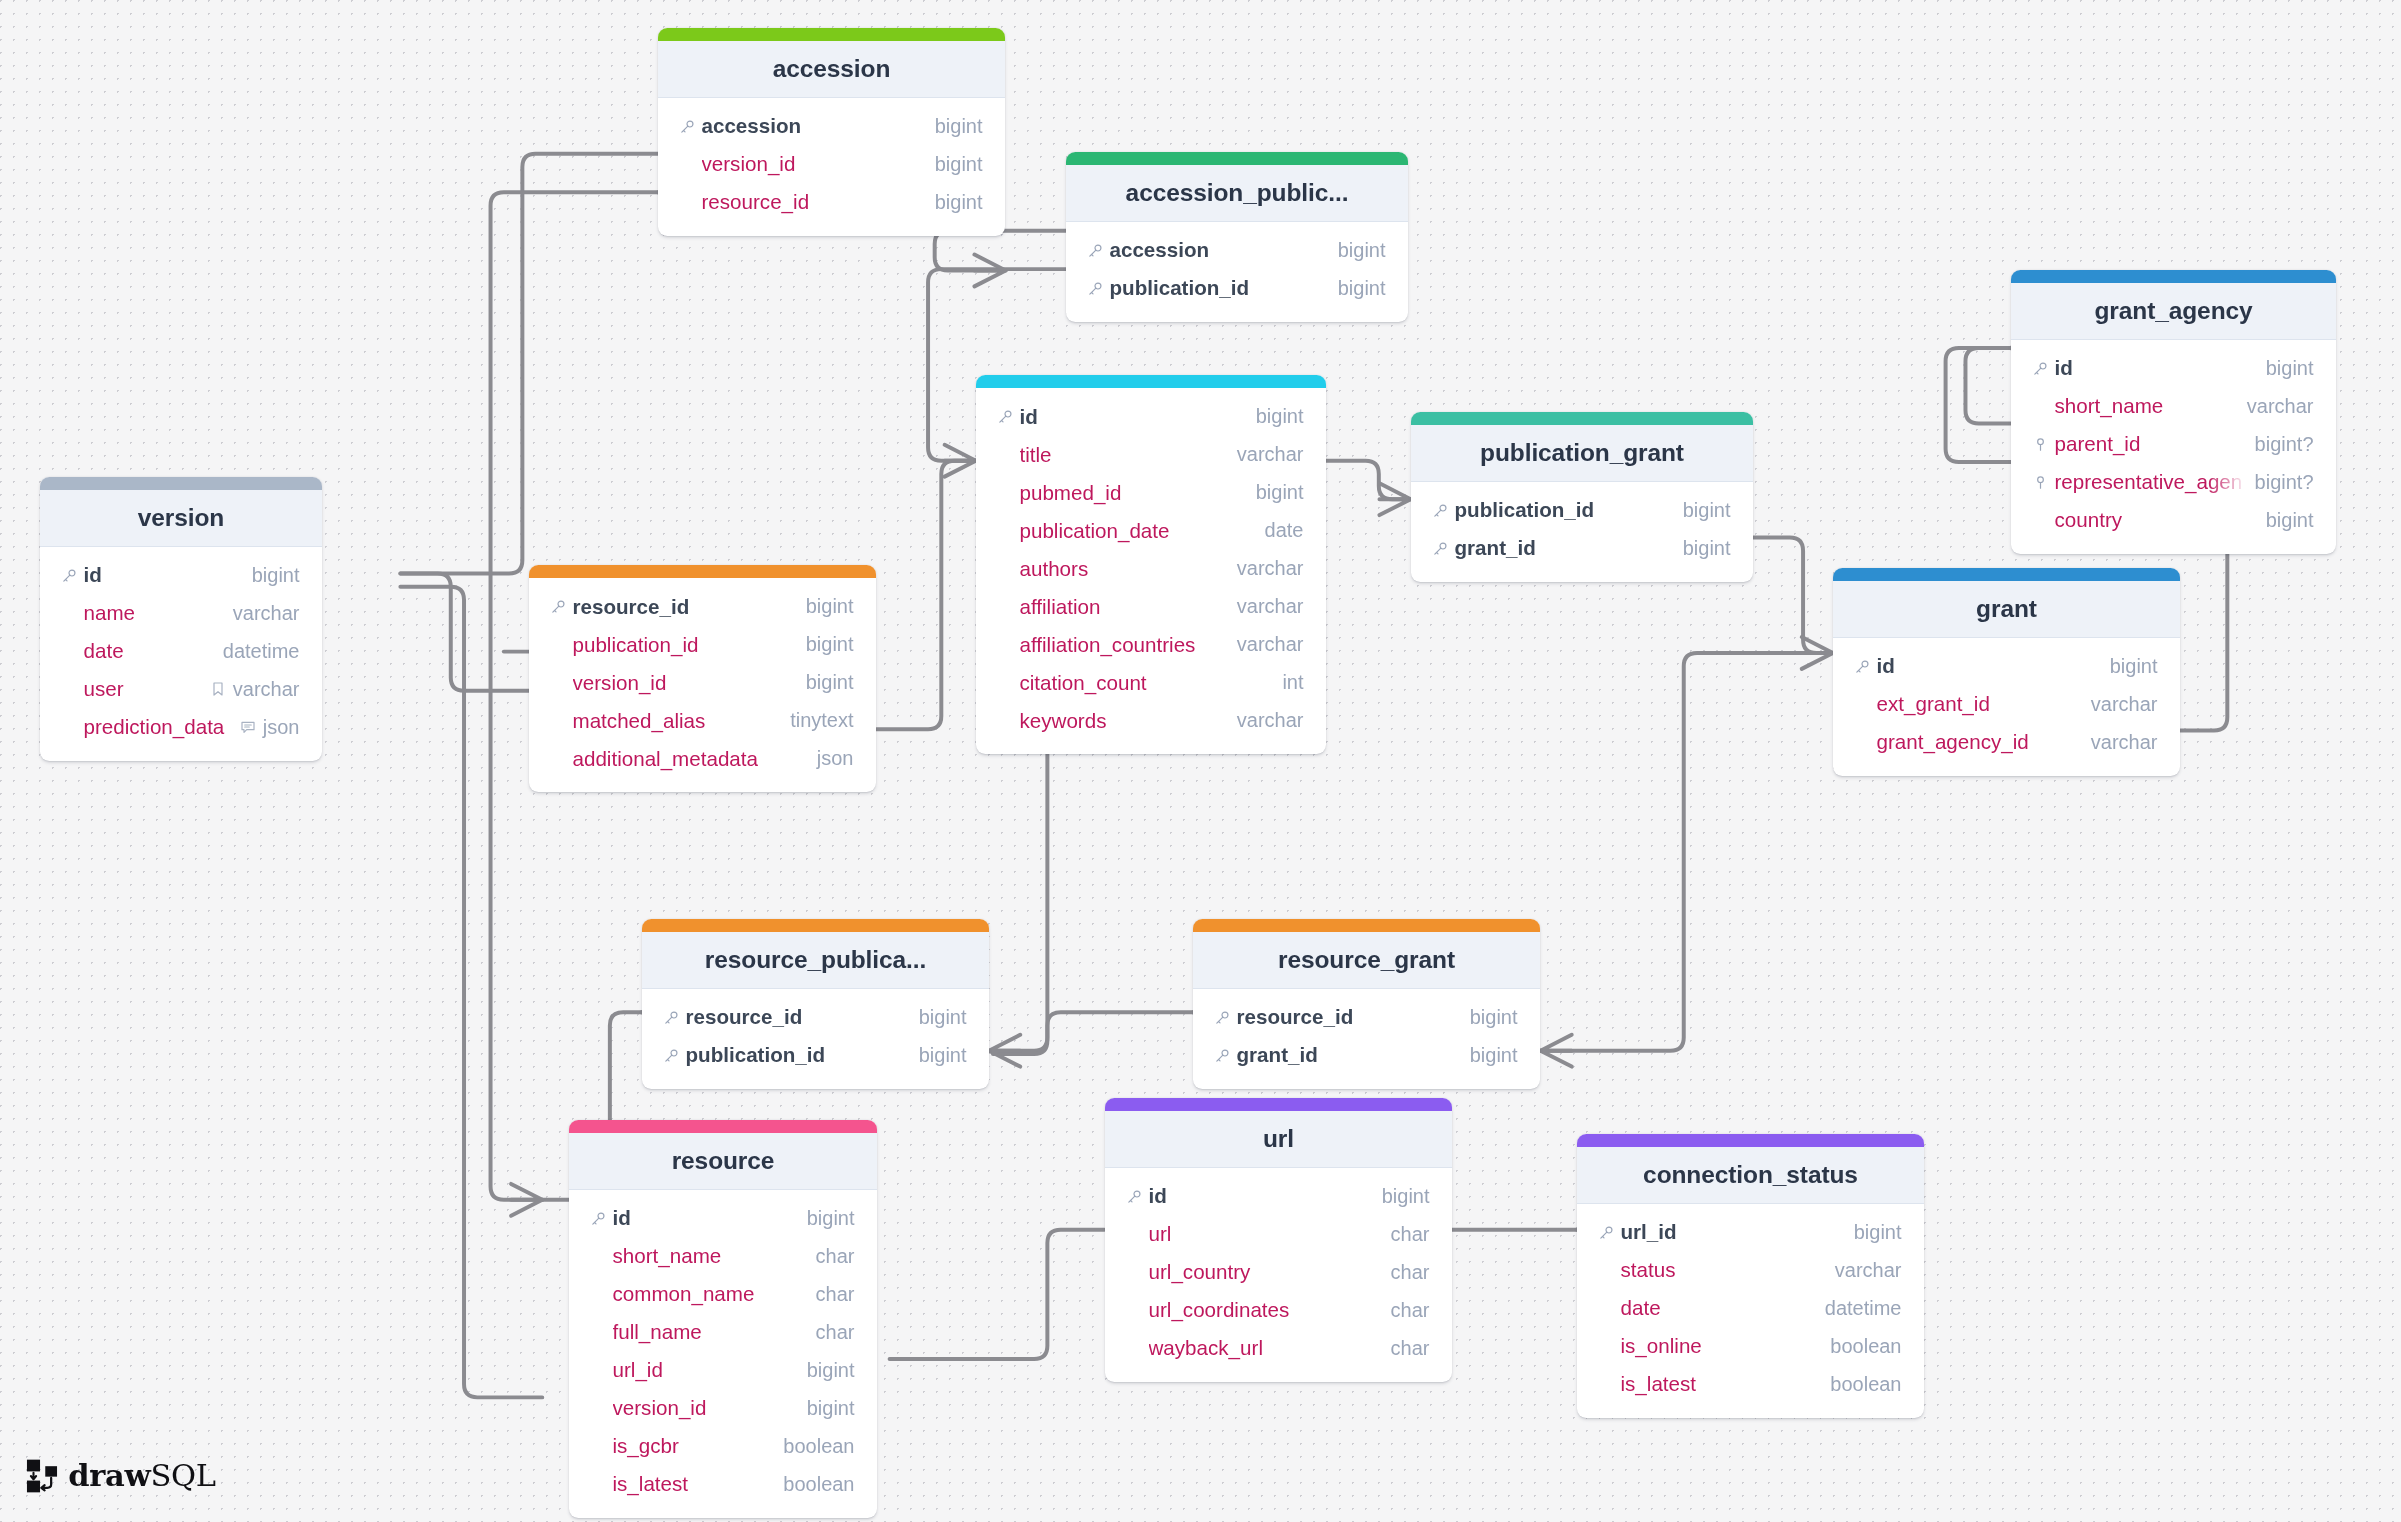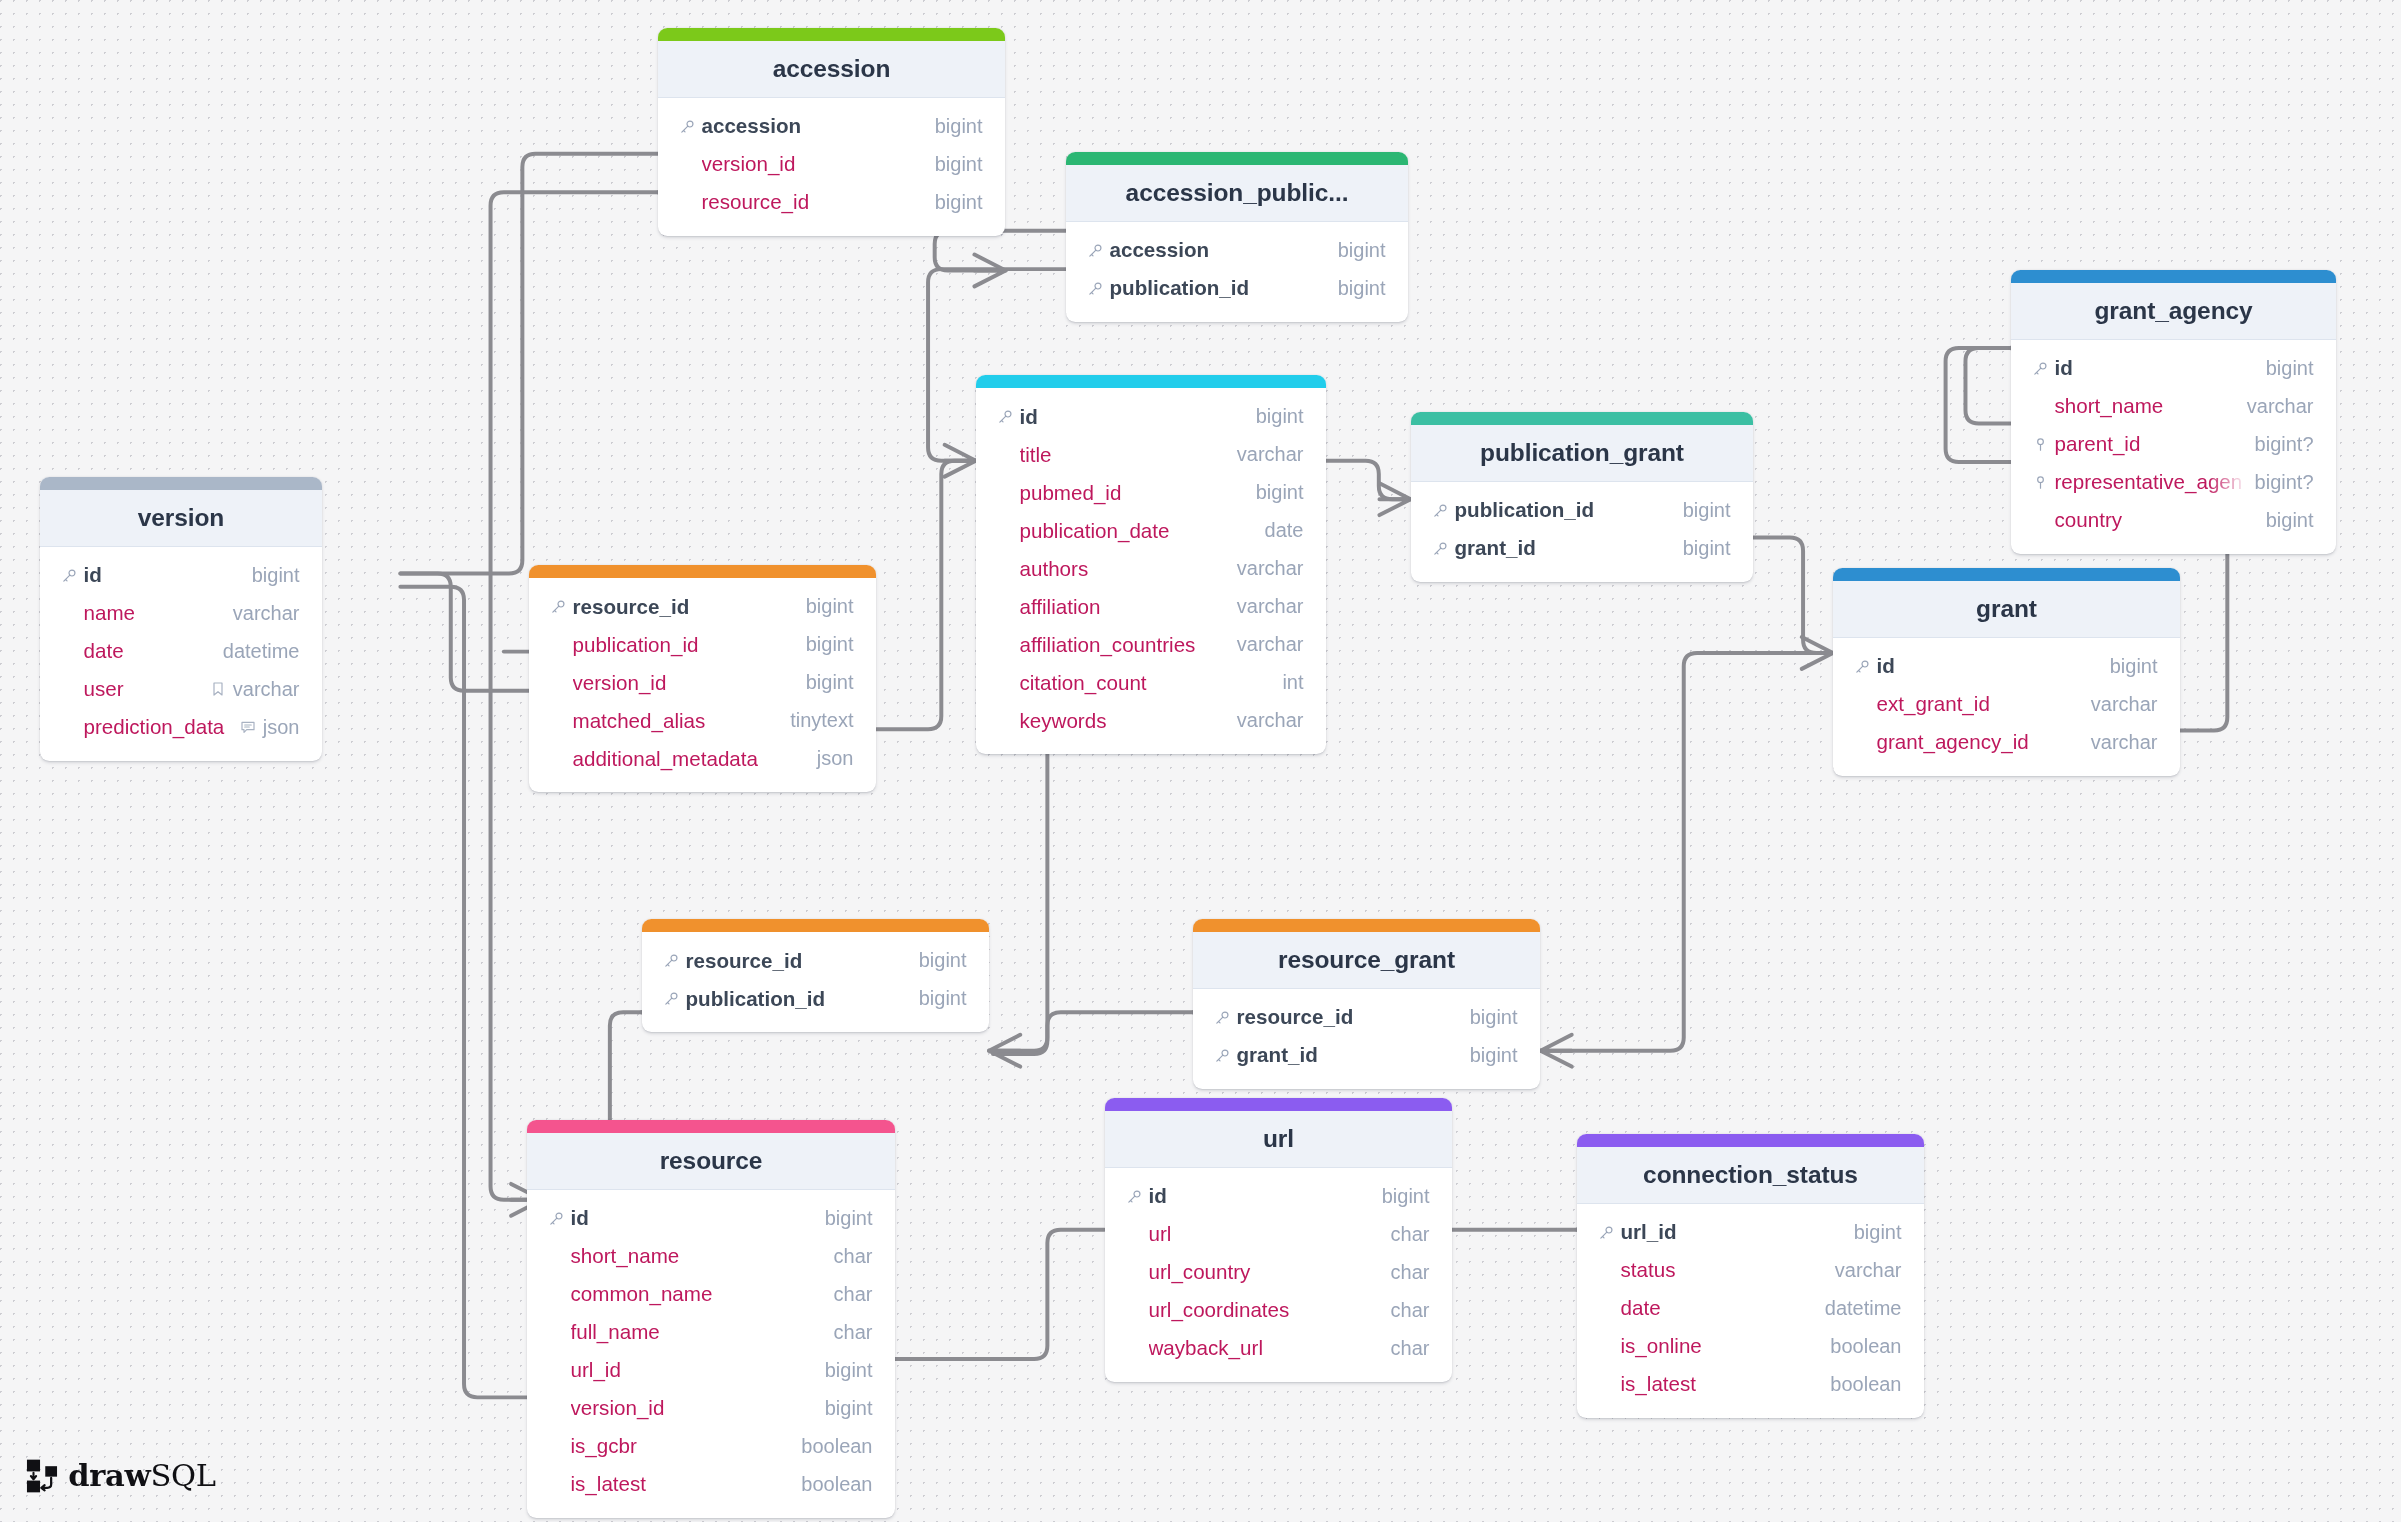--- a/index.html
+++ b/index.html
@@ -590,20 +590,21 @@
             </span>
             <span class="col-name">grant_agency_id</span>
             <span class="col-type">
               <span>varchar</span>
             </span>
           </div>
         </div>
       </div>
       <div class="table-card" style="left: 642px; top: 919px; width: 347px;">
         <div class="accent-bar" style="background: rgb(240, 145, 45);"></div>
+        <div class="table-title">resource_publica...</div>
         <div class="cols">
           <div class="col-row">
             <span class="col-icon">
               <svg width="17" height="17" viewBox="0 0 24 24">
                 <g fill="none" stroke="#9aa5b8" stroke-width="1.7" stroke-linecap="round" stroke-linejoin="round">
                   <circle cx="15.5" cy="8.5" r="4.2"></circle>
                   <path d="M12.5 11.5 L4 20 M6.5 17.5 L8.5 19.5"></path>
                 </g>
               </svg>
             </span>
@@ -655,21 +656,21 @@
                 </g>
               </svg>
             </span>
             <span class="col-name pk">grant_id</span>
             <span class="col-type">
               <span>bigint</span>
             </span>
           </div>
         </div>
       </div>
-      <div class="table-card" style="left: 527px; top: 1120px; width: 368px;">
+      <div class="table-card" style="left: 569px; top: 1120px; width: 308px;">
         <div class="accent-bar" style="background: rgb(244, 84, 142);"></div>
         <div class="table-title">resource</div>
         <div class="cols">
           <div class="col-row">
             <span class="col-icon">
               <svg width="17" height="17" viewBox="0 0 24 24">
                 <g fill="none" stroke="#9aa5b8" stroke-width="1.7" stroke-linecap="round" stroke-linejoin="round">
                   <circle cx="15.5" cy="8.5" r="4.2"></circle>
                   <path d="M12.5 11.5 L4 20 M6.5 17.5 L8.5 19.5"></path>
                 </g>

